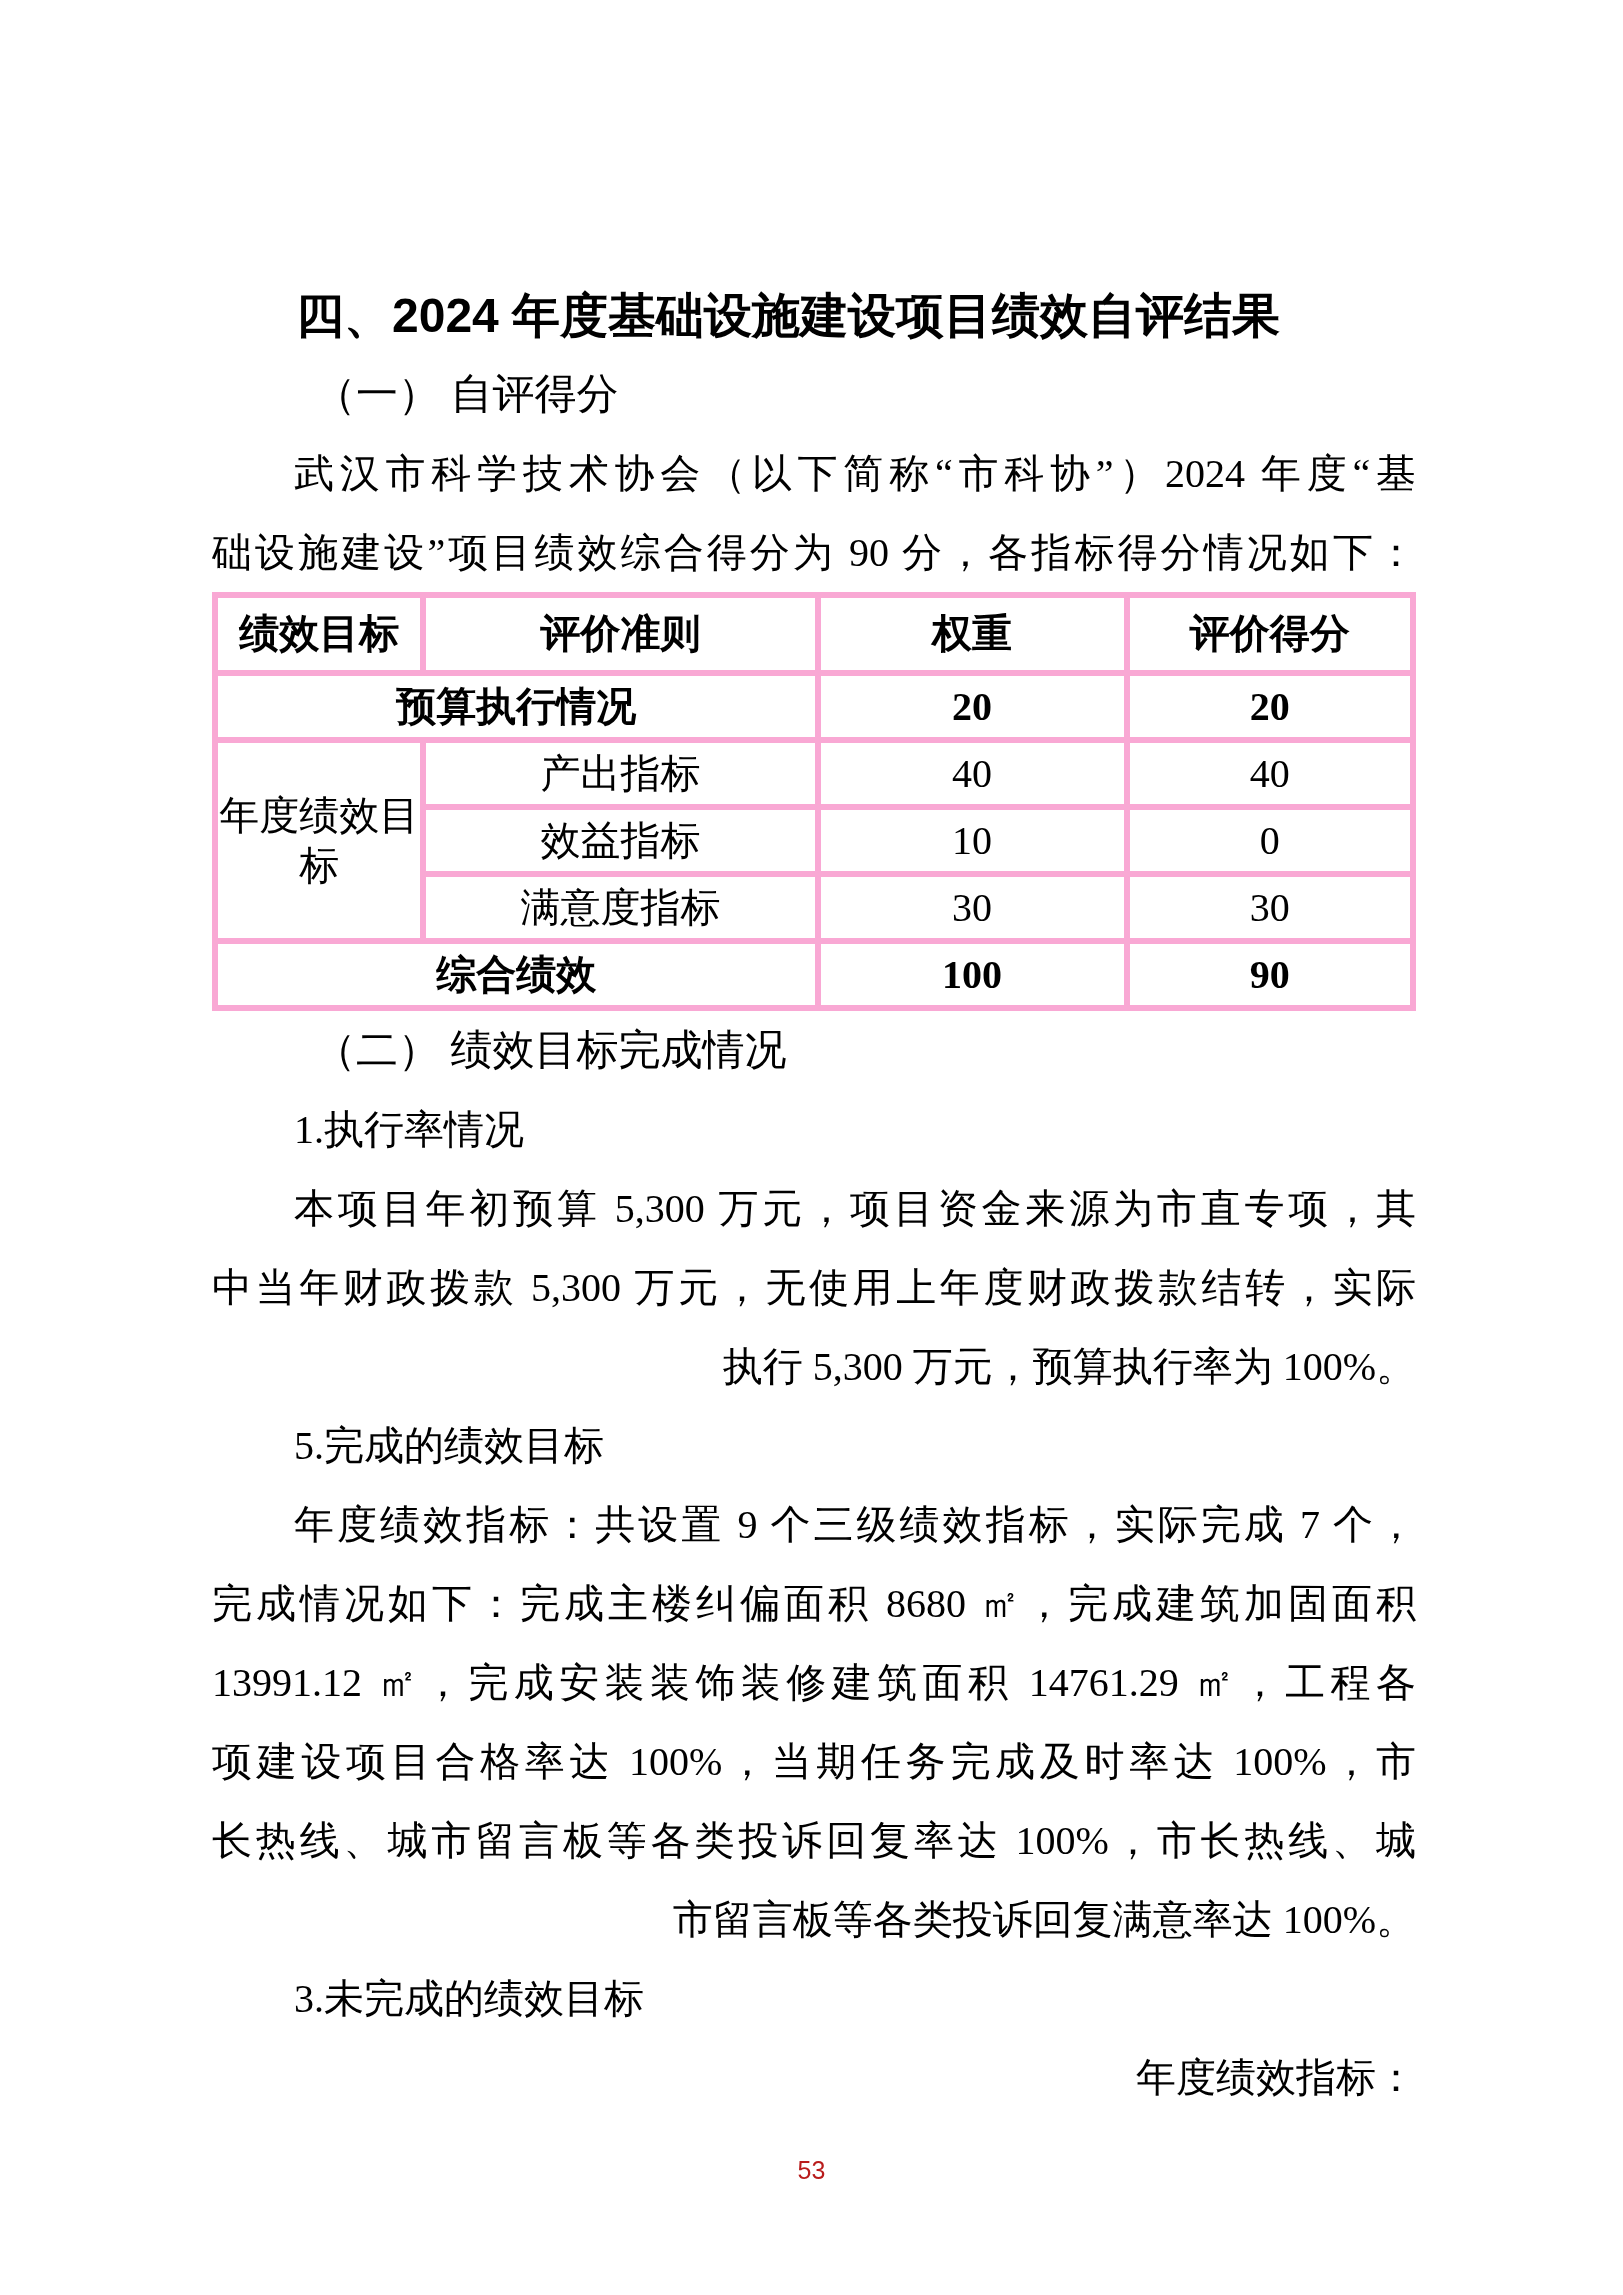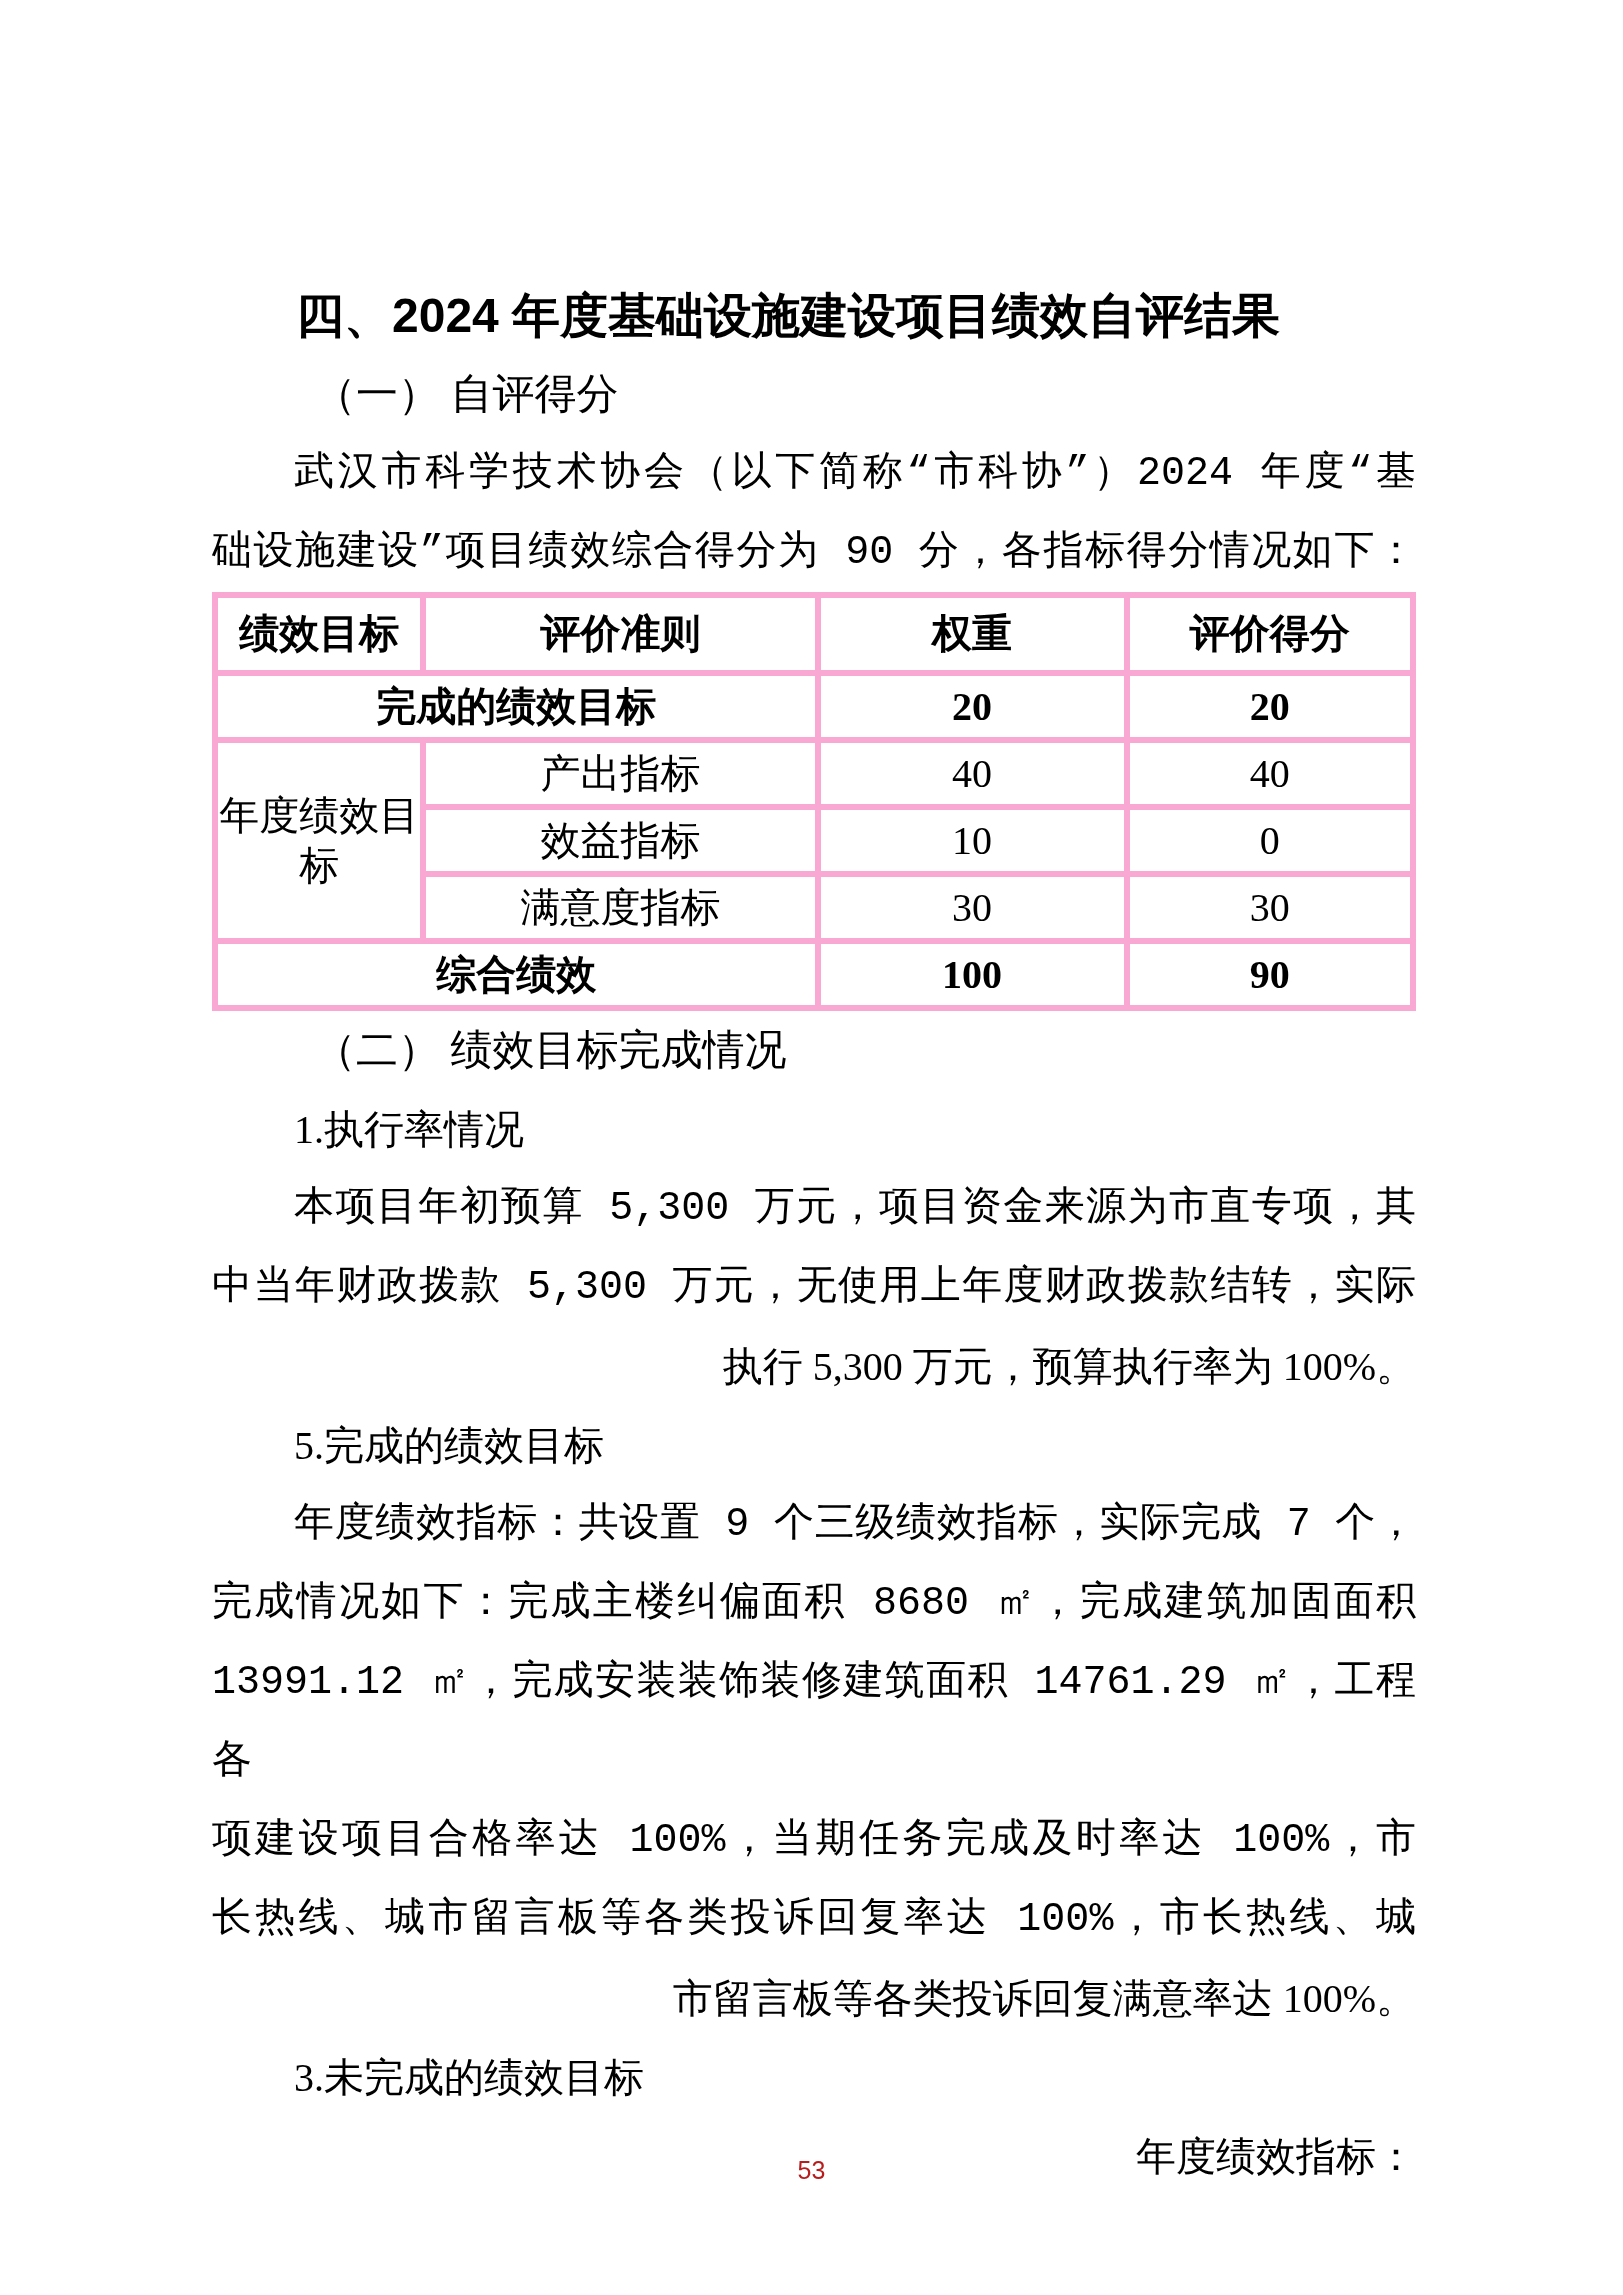--- a/index.html
+++ b/index.html
@@ -19,21 +19,20 @@
   }
   .line {
     font-size: 40px;
     line-height: 79px;
     white-space: normal;
   }
   
   .j {
     text-align: justify;
     text-align-last: justify;
-    font-family: Liberation Mono, monospace;
   }
   .l {
     text-align: right;
   }
   .indent {
     text-indent: 82px;
   }
   .doc-title {
     font-family: "Liberation Sans", "DejaVu Sans", sans-serif;
     font-weight: 700;
@@ -105,21 +104,21 @@
       <col style="width:23.9%">
     </colgroup>
     <tbody>
       <tr class="header-row">
         <td>绩效目标</td>
         <td>评价准则</td>
         <td>权重</td>
         <td>评价得分</td>
       </tr>
       <tr class="data-row bold-row">
-        <td colspan="2">完成的绩效目标</td>
+        <td colspan="2">预算执行情况</td>
         <td>20</td>
         <td>20</td>
       </tr>
       <tr class="data-row">
         <td rowspan="3" class="group-cell">年度绩效目标</td>
         <td>产出指标</td>
         <td>40</td>
         <td>40</td>
       </tr>
       <tr class="data-row">

